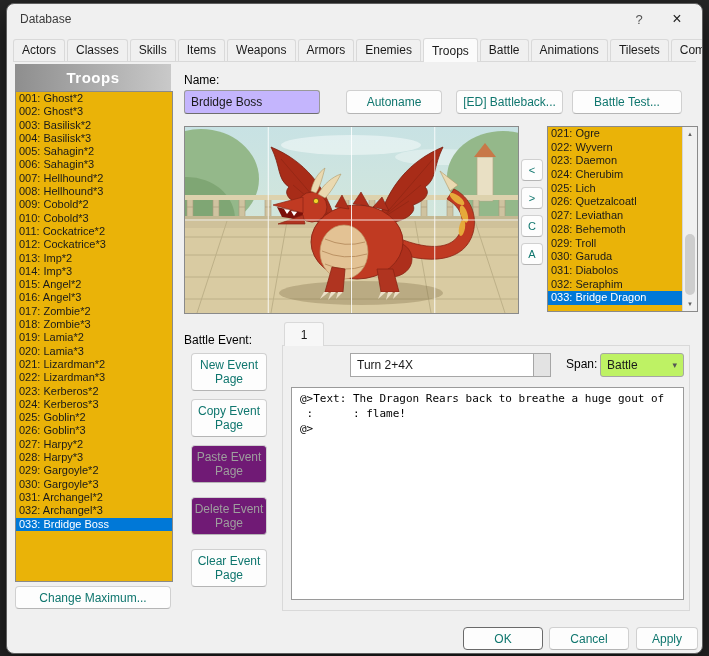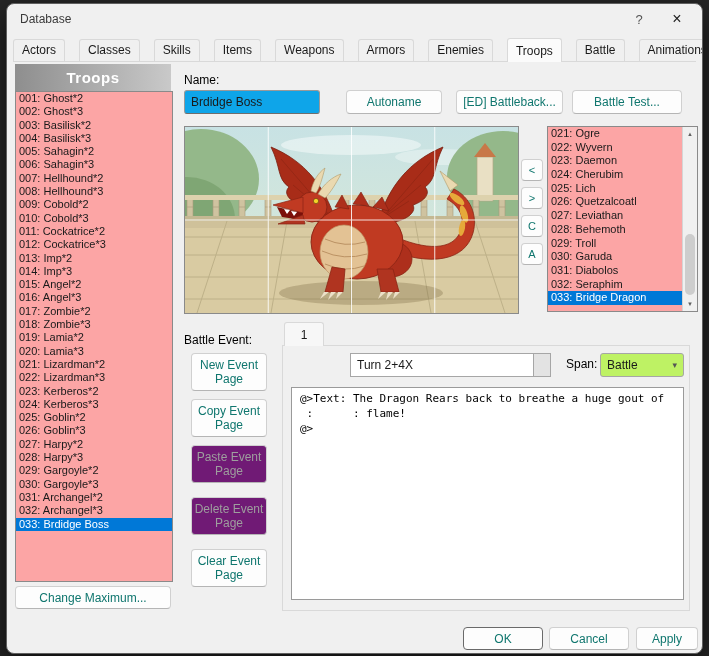--- a/index.html
+++ b/index.html
@@ -10,44 +10,44 @@
           box-shadow:0 10px 30px rgba(0,0,0,.65);}
   
   .titlebar{position:absolute;left:0;top:0;right:0;height:30px;}
   .titlebar .title{position:absolute;left:13px;top:8px;font-size:12px;color:#3a3a3a;}
   .tb-btns{position:absolute;right:6px;top:0;height:30px;display:flex;}
   .tb-btn{width:38px;height:30px;display:flex;align-items:center;justify-content:center;color:#222;}
   .tb-btn.help{font-size:13px;color:#555;}
   .tb-btn.close{font-size:16px;}
   
   .tabbar{position:absolute;left:6px;top:31px;right:6px;height:26px;display:flex;
-          align-items:flex-end;border-bottom:1px solid #d9d9d9;gap:12px;}
+          align-items:flex-end;border-bottom:1px solid #d9d9d9;}
   .tab{padding:3px 8px 4px 8px;border:1px solid #d9d9d9;border-bottom:none;background:#f0f0f0;
        margin-right:2px;border-radius:3px 3px 0 0;font-size:12px;white-space:nowrap;}
   .tab.sel{background:#fbfbfb;padding-top:5px;margin-bottom:-1px;z-index:2;}
   
   .troops-header{position:absolute;left:8px;top:60px;width:156px;height:27px;
                  background:linear-gradient(90deg,#8e8e8e,#c9c9c9);
                  color:#fff;font-size:15px;font-weight:bold;display:flex;align-items:center;
                  justify-content:center;letter-spacing:.5px;}
-  .list{background:#fca5a5;border:1px solid #8a8a8a;overflow:hidden;}
+  .list{background:#eab308;border:1px solid #8a8a8a;overflow:hidden;}
   .troop-list{position:absolute;left:8px;top:87px;width:156px;height:489px;}
   .troop-list .li{height:13.3px;line-height:13.3px;}
   .li{font-size:11px;padding:0 3px;white-space:nowrap;overflow:hidden;}
   .li.sel{background:#0078d7;color:#fff;}
   .change-max{position:absolute;left:8px;top:582px;width:156px;height:23px;}
   
   .btn{background:#fdfdfd;border:1px solid #d0d0d0;border-bottom-color:#b5b5b5;border-radius:4px;
        display:flex;align-items:center;justify-content:center;font-size:12px;color:#0f766e;
        box-sizing:border-box;text-align:center;}
   .btn.disabled{color:#9e9e9e;background:#701a75;}
   
   .label{position:absolute;font-size:12px;color:#000;}
   .name-label{left:177px;top:69px;}
-  .input{position:absolute;background:#0ea5e9;border:1px solid #999;border-bottom:1px solid #6e6e6e;
+  .input{position:absolute;background:#c4b5fd;border:1px solid #999;border-bottom:1px solid #6e6e6e;
          border-radius:3px;box-sizing:border-box;padding:0 6px;line-height:22px;font-size:12px;}
   .name-input{left:177px;top:86px;width:136px;height:24px;}
   .autoname{position:absolute;left:339px;top:86px;width:96px;height:24px;}
   .battleback{position:absolute;left:449px;top:86px;width:107px;height:24px;}
   .battle-test{position:absolute;left:565px;top:86px;width:110px;height:24px;}
   
   .battle-preview{position:absolute;left:177px;top:122px;width:333px;height:186px;
                   border:1px solid #8a8a8a;box-sizing:content-box;background:#cfe3df;}
   .battle-preview svg{display:block;}
   

